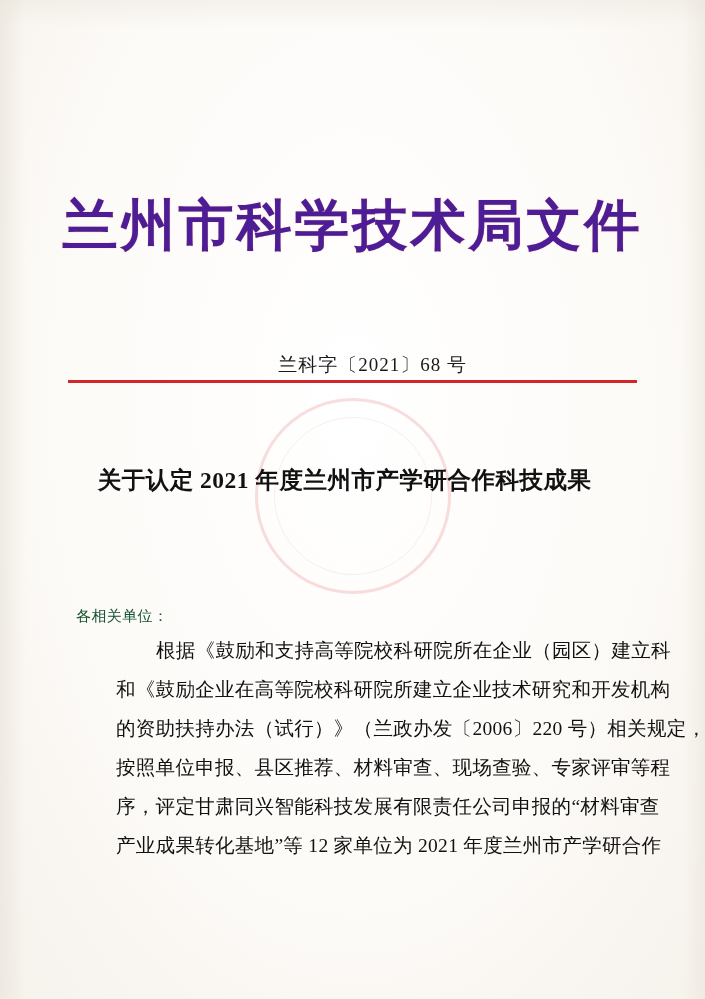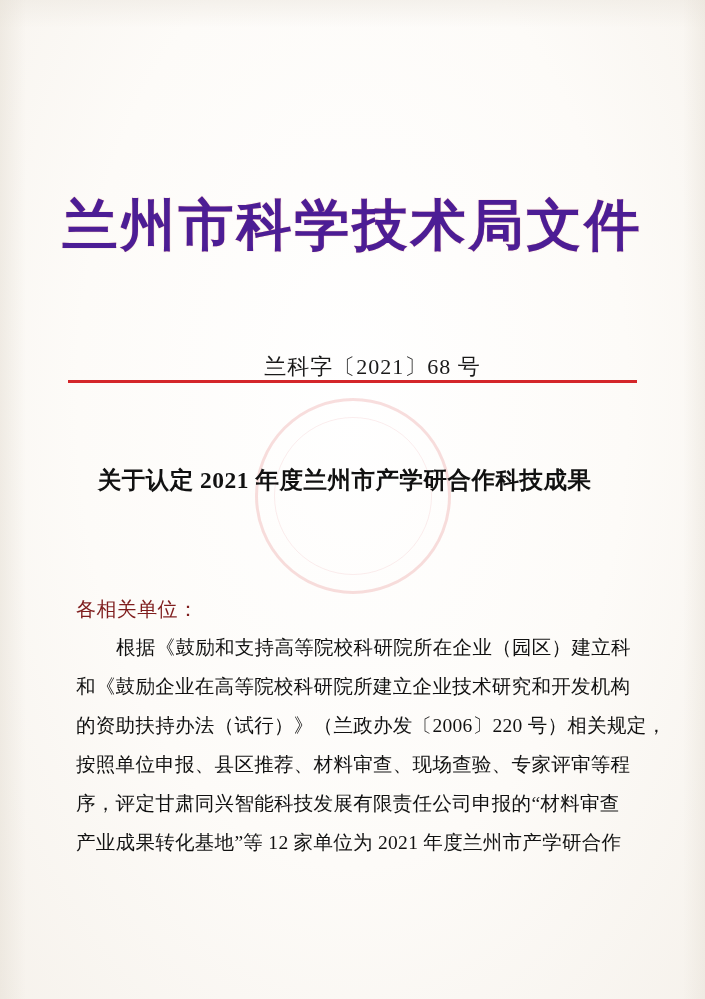--- a/index.html
+++ b/index.html
@@ -57,21 +57,21 @@
     white-space: nowrap;
   }
 
   
   .docnum {
     position: absolute;
     top: 352px;
     left: 0;
     right: 0;
     text-align: center;
-    font-size: 22px;
+    font-size: 19px;
     color: #1a1a1a;
     letter-spacing: 1px;
     padding-left: 40px;
   }
 
   
   .red-rule {
     position: absolute;
     top: 380px;
     left: 68px;
@@ -118,31 +118,33 @@
   }
 
   
   .body-block {
     position: absolute;
     top: 590px;
     left: 76px;
     right: 70px;
   }
   .salutation {
-    font-size: 20px;
-    color: #7f1d1d;
+    font-size: 15px;
+    color: #14532d;
     line-height: 1.9;
     letter-spacing: 0.4px;
+    margin-top: 12px;
   }
   .para {
     font-size: 19.5px;
     color: #111;
     line-height: 2.0;
     letter-spacing: 0.3px;
     text-align: justify;
+    margin-left: 40px;
   }
   .para .line {
     display: block;
     white-space: nowrap;
   }
   .para .line.indent {
     text-indent: 40px;
   }
 </style>
 </head>

